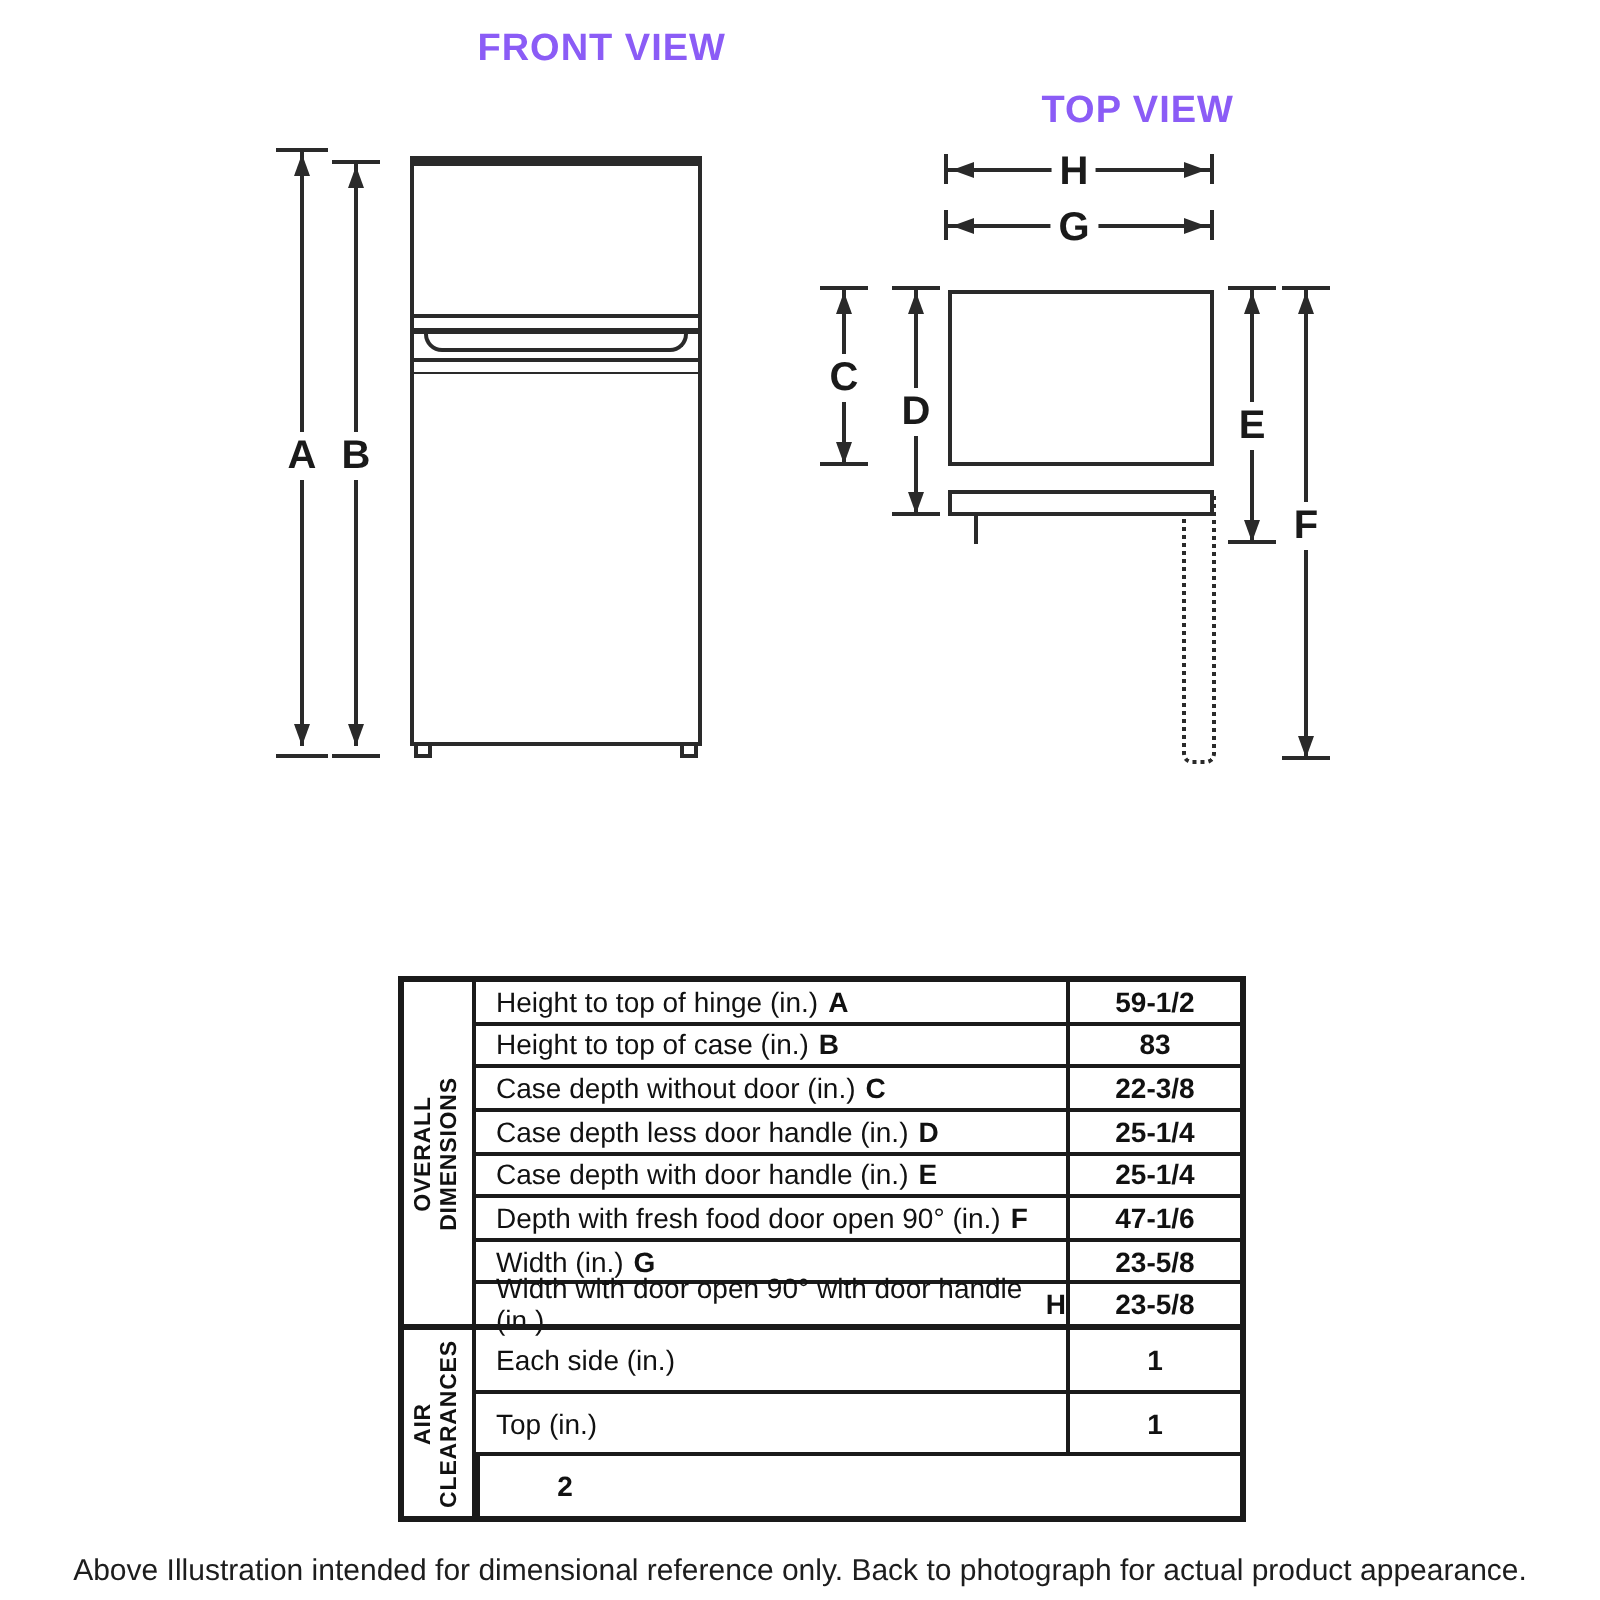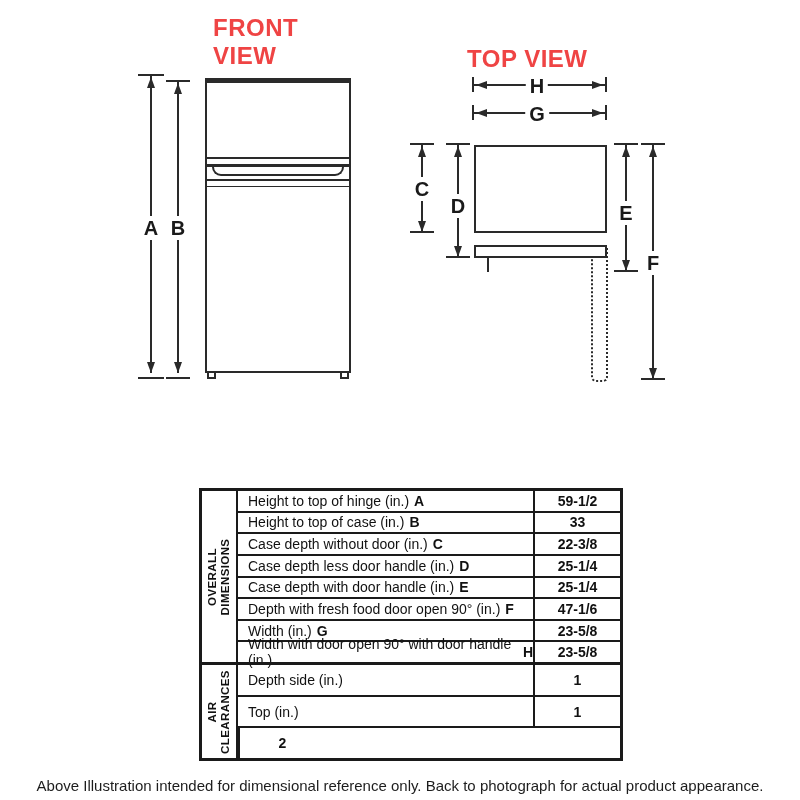--- a/index.html
+++ b/index.html
@@ -3,21 +3,21 @@
 <meta charset="utf-8">
 <style>
   * { margin:0; padding:0; box-sizing:border-box; }
   html,body { background:#ffffff; }
   body { font-family:"Liberation Sans", sans-serif; color:#111; }
   .canvas { position:relative; width:800px; height:800px; background:#fff; overflow:hidden; }
   .abs  { position:absolute; }
   .ink  { position:absolute; background:#2a2a2a; }
   .vline { position:absolute; width:2px; background:#2a2a2a; }
   .hline { position:absolute; height:2px; background:#2a2a2a; }
-  .view-title { position:absolute; font-weight:bold; font-size:24px; letter-spacing:.5px; color:#ef4444; text-align:left; }
+  .view-title { position:absolute; font-weight:bold; font-size:19px; letter-spacing:.5px; color:#8b5cf6; text-align:right; }
   .dim-label { position:absolute; transform:translate(-50%,-50%); background:#fff; font-weight:bold;
                font-size:20px; line-height:1; color:#1a1a1a; padding:2px 4px; z-index:5; }
   .ah { position:absolute; width:0; height:0; z-index:4; }
   .ah-up    { border-left:4px solid transparent; border-right:4px solid transparent; border-bottom:11px solid #2a2a2a; }
   .ah-down  { border-left:4px solid transparent; border-right:4px solid transparent; border-top:11px solid #2a2a2a; }
   .ah-left  { border-top:4px solid transparent; border-bottom:4px solid transparent; border-right:11px solid #2a2a2a; }
   .ah-right { border-top:4px solid transparent; border-bottom:4px solid transparent; border-left:11px solid #2a2a2a; }
 
   
   .dim-table { position:absolute; left:199px; top:488px; width:424px; height:273px;
@@ -151,21 +151,21 @@
             <div>DIMENSIONS</div>
           </div>
       </div>
       <div class="t-rows">
           <div class="t-row">
             <div class="t-label">Height to top of hinge (in.)<b>A</b></div>
             <div class="t-value">59-1/2</div>
           </div>
           <div class="t-row">
             <div class="t-label">Height to top of case (in.)<b>B</b></div>
-            <div class="t-value">33</div>
+            <div class="t-value">83</div>
           </div>
           <div class="t-row">
             <div class="t-label">Case depth without door (in.)<b>C</b></div>
             <div class="t-value">22-3/8</div>
           </div>
           <div class="t-row">
             <div class="t-label">Case depth less door handle (in.)<b>D</b></div>
             <div class="t-value">25-1/4</div>
           </div>
           <div class="t-row">
@@ -188,21 +188,21 @@
     </div>
     <div class="t-section s1">
       <div class="t-group">
         <div class="t-group-text">
             <div>AIR</div>
             <div>CLEARANCES</div>
           </div>
       </div>
       <div class="t-rows">
           <div class="t-row">
-            <div class="t-label">Depth side (in.)</div>
+            <div class="t-label">Each side (in.)</div>
             <div class="t-value">1</div>
           </div>
           <div class="t-row">
             <div class="t-label">Top (in.)</div>
             <div class="t-value">1</div>
           </div>
           <div class="t-row">
             <div class="t-value">2</div>
           </div>
         </div>

